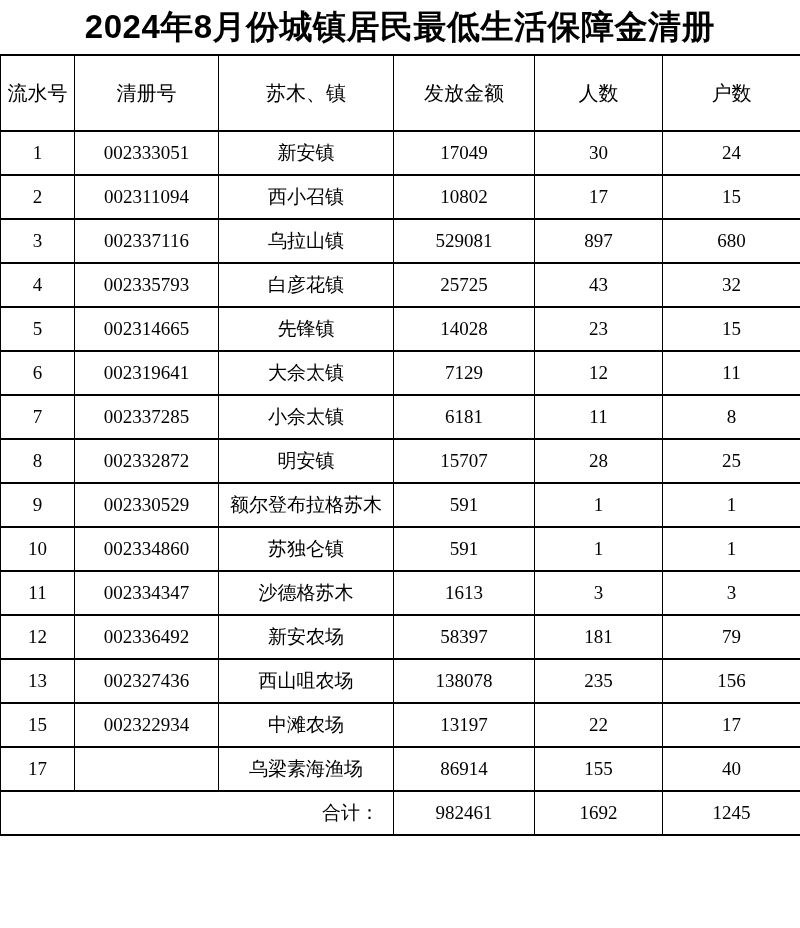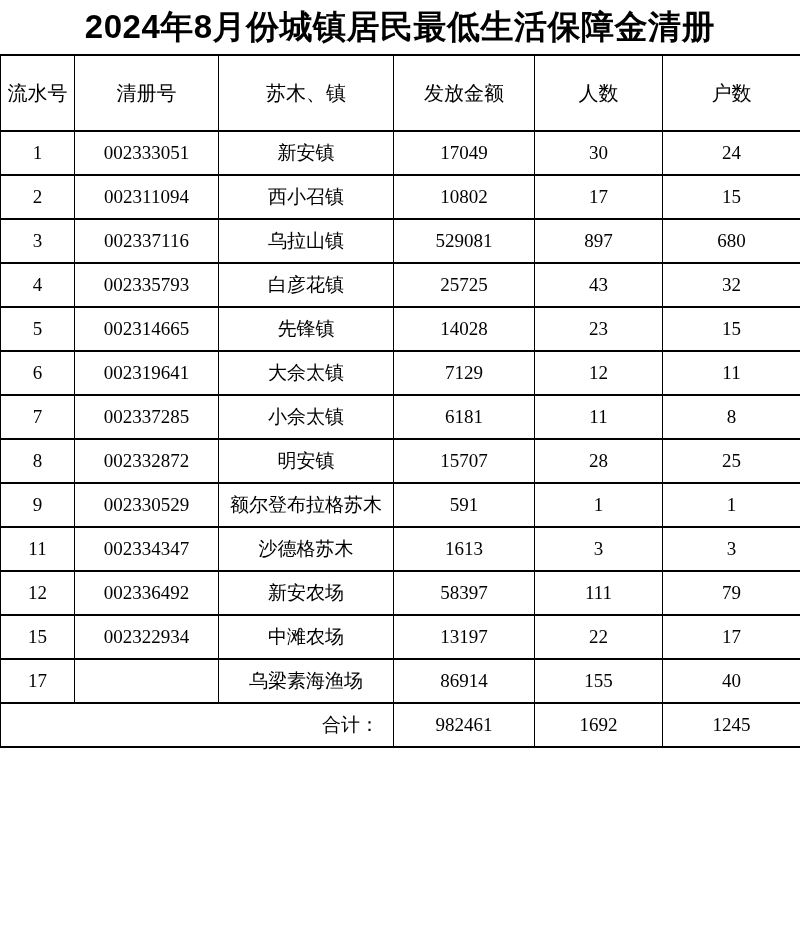--- a/index.html
+++ b/index.html
@@ -157,34 +157,50 @@
       </tr>
       <tr class="data-row">
         <td>9</td>
         <td>002330529</td>
         <td>额尔登布拉格苏木</td>
         <td>591</td>
         <td>1</td>
         <td>1</td>
       </tr>
       <tr class="data-row">
+        <td>10</td>
+        <td>002334860</td>
+        <td>苏独仑镇</td>
+        <td>591</td>
+        <td>1</td>
+        <td>1</td>
+      </tr>
+      <tr class="data-row">
         <td>11</td>
         <td>002334347</td>
         <td>沙德格苏木</td>
         <td>1613</td>
         <td>3</td>
         <td>3</td>
       </tr>
       <tr class="data-row">
         <td>12</td>
         <td>002336492</td>
         <td>新安农场</td>
         <td>58397</td>
-        <td>111</td>
+        <td>181</td>
         <td>79</td>
+      </tr>
+      <tr class="data-row">
+        <td>13</td>
+        <td>002327436</td>
+        <td>西山咀农场</td>
+        <td>138078</td>
+        <td>235</td>
+        <td>156</td>
       </tr>
       <tr class="data-row">
         <td>15</td>
         <td>002322934</td>
         <td>中滩农场</td>
         <td>13197</td>
         <td>22</td>
         <td>17</td>
       </tr>
       <tr class="data-row">

